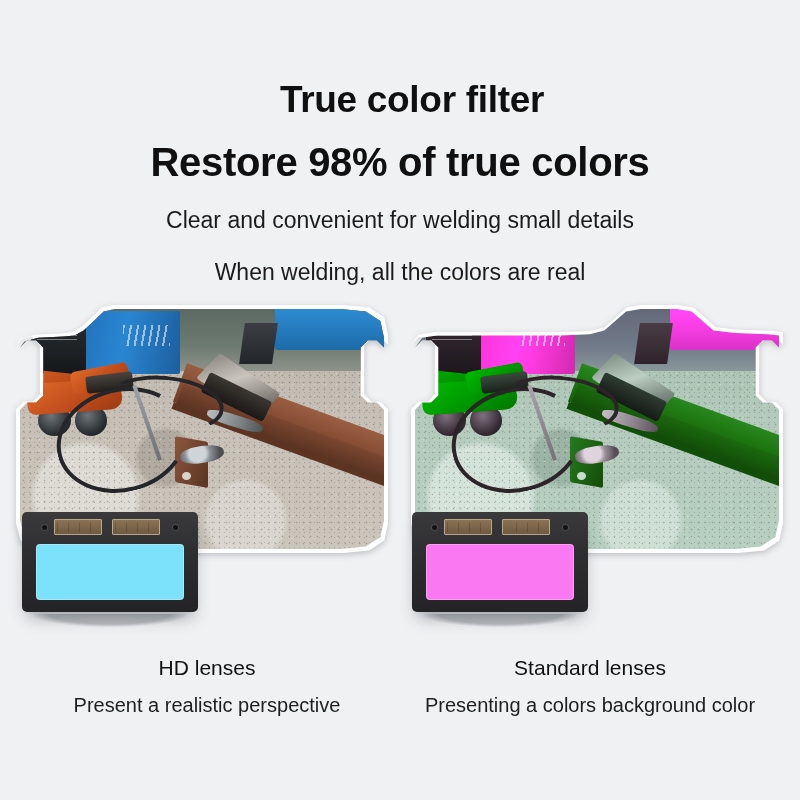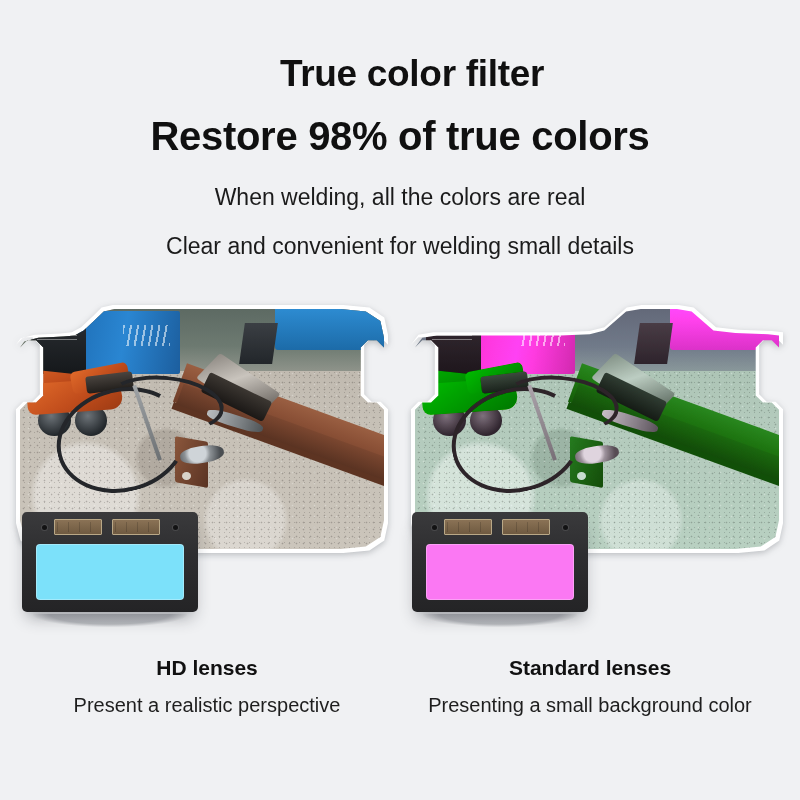--- a/index.html
+++ b/index.html
@@ -22,21 +22,21 @@
     width: 800px;
     text-align: center;
   }
   .headline {
     color: #101010;
     font-weight: bold;
     font-size: 37px;
     line-height: 48px;
     letter-spacing: -0.3px;
   }
-  .headline-1 { margin-top: 50px; padding-left: 24px; }
+  .headline-1 { margin-top: 76px; padding-left: 24px; }
   .headline-2 { font-size: 40px; margin-top: 14px; }
   .sub {
     color: #1b1b1b;
     font-size: 23px;
     line-height: 30px;
     font-weight: normal;
   }
   .sub-1 { margin-top: 22px; }
   .sub-2 { margin-top: 19px; }
 
@@ -342,39 +342,39 @@
   
   .caption {
     position: absolute;
     width: 340px;
     text-align: center;
   }
   .caption-left  { left: 37px;  top: 655px; }
   .caption-right { left: 420px; top: 655px; }
   .caption-title {
     font-size: 21px;
-    font-weight: bold;
+    font-weight: normal;
     color: #111111;
     line-height: 26px;
   }
   .caption-sub {
     margin-top: 14px;
     font-size: 20px;
     color: #1e1e1e;
     line-height: 20px;
   }
 </style>
 </head>
 <body style="background: rgb(240, 241, 243);">
 
 <div class="header">
   <div class="headline headline-1">True color filter</div>
   <div class="headline headline-2">Restore 98% of true colors</div>
+  <div class="sub sub-2">Clear and convenient for welding small details</div>
   <div class="sub sub-1">When welding, all the colors are real</div>
-  <div class="sub sub-2">Clear and convenient for welding small details</div>
 </div>
 
 <div class="panels">
 
   <div class="panel-wrap panel-left">
     <div class="panel-outline shape-l"></div>
     <div class="panel-photo shape-l">
       <div class="scene">
         <div class="floor"></div>
         <div class="grit"></div>
@@ -457,14 +457,14 @@
   <div class="window" style="background: linear-gradient(#fb78f3, #fb78f3);"></div>
 </div>
 
 <div class="caption caption-left">
   <div class="caption-title">HD lenses</div>
   <div class="caption-sub">Present a realistic perspective</div>
 </div>
 
 <div class="caption caption-right">
   <div class="caption-title">Standard lenses</div>
-  <div class="caption-sub">Presenting a small background color</div>
+  <div class="caption-sub">Presenting a colors background color</div>
 </div>
 
 </body></html>

